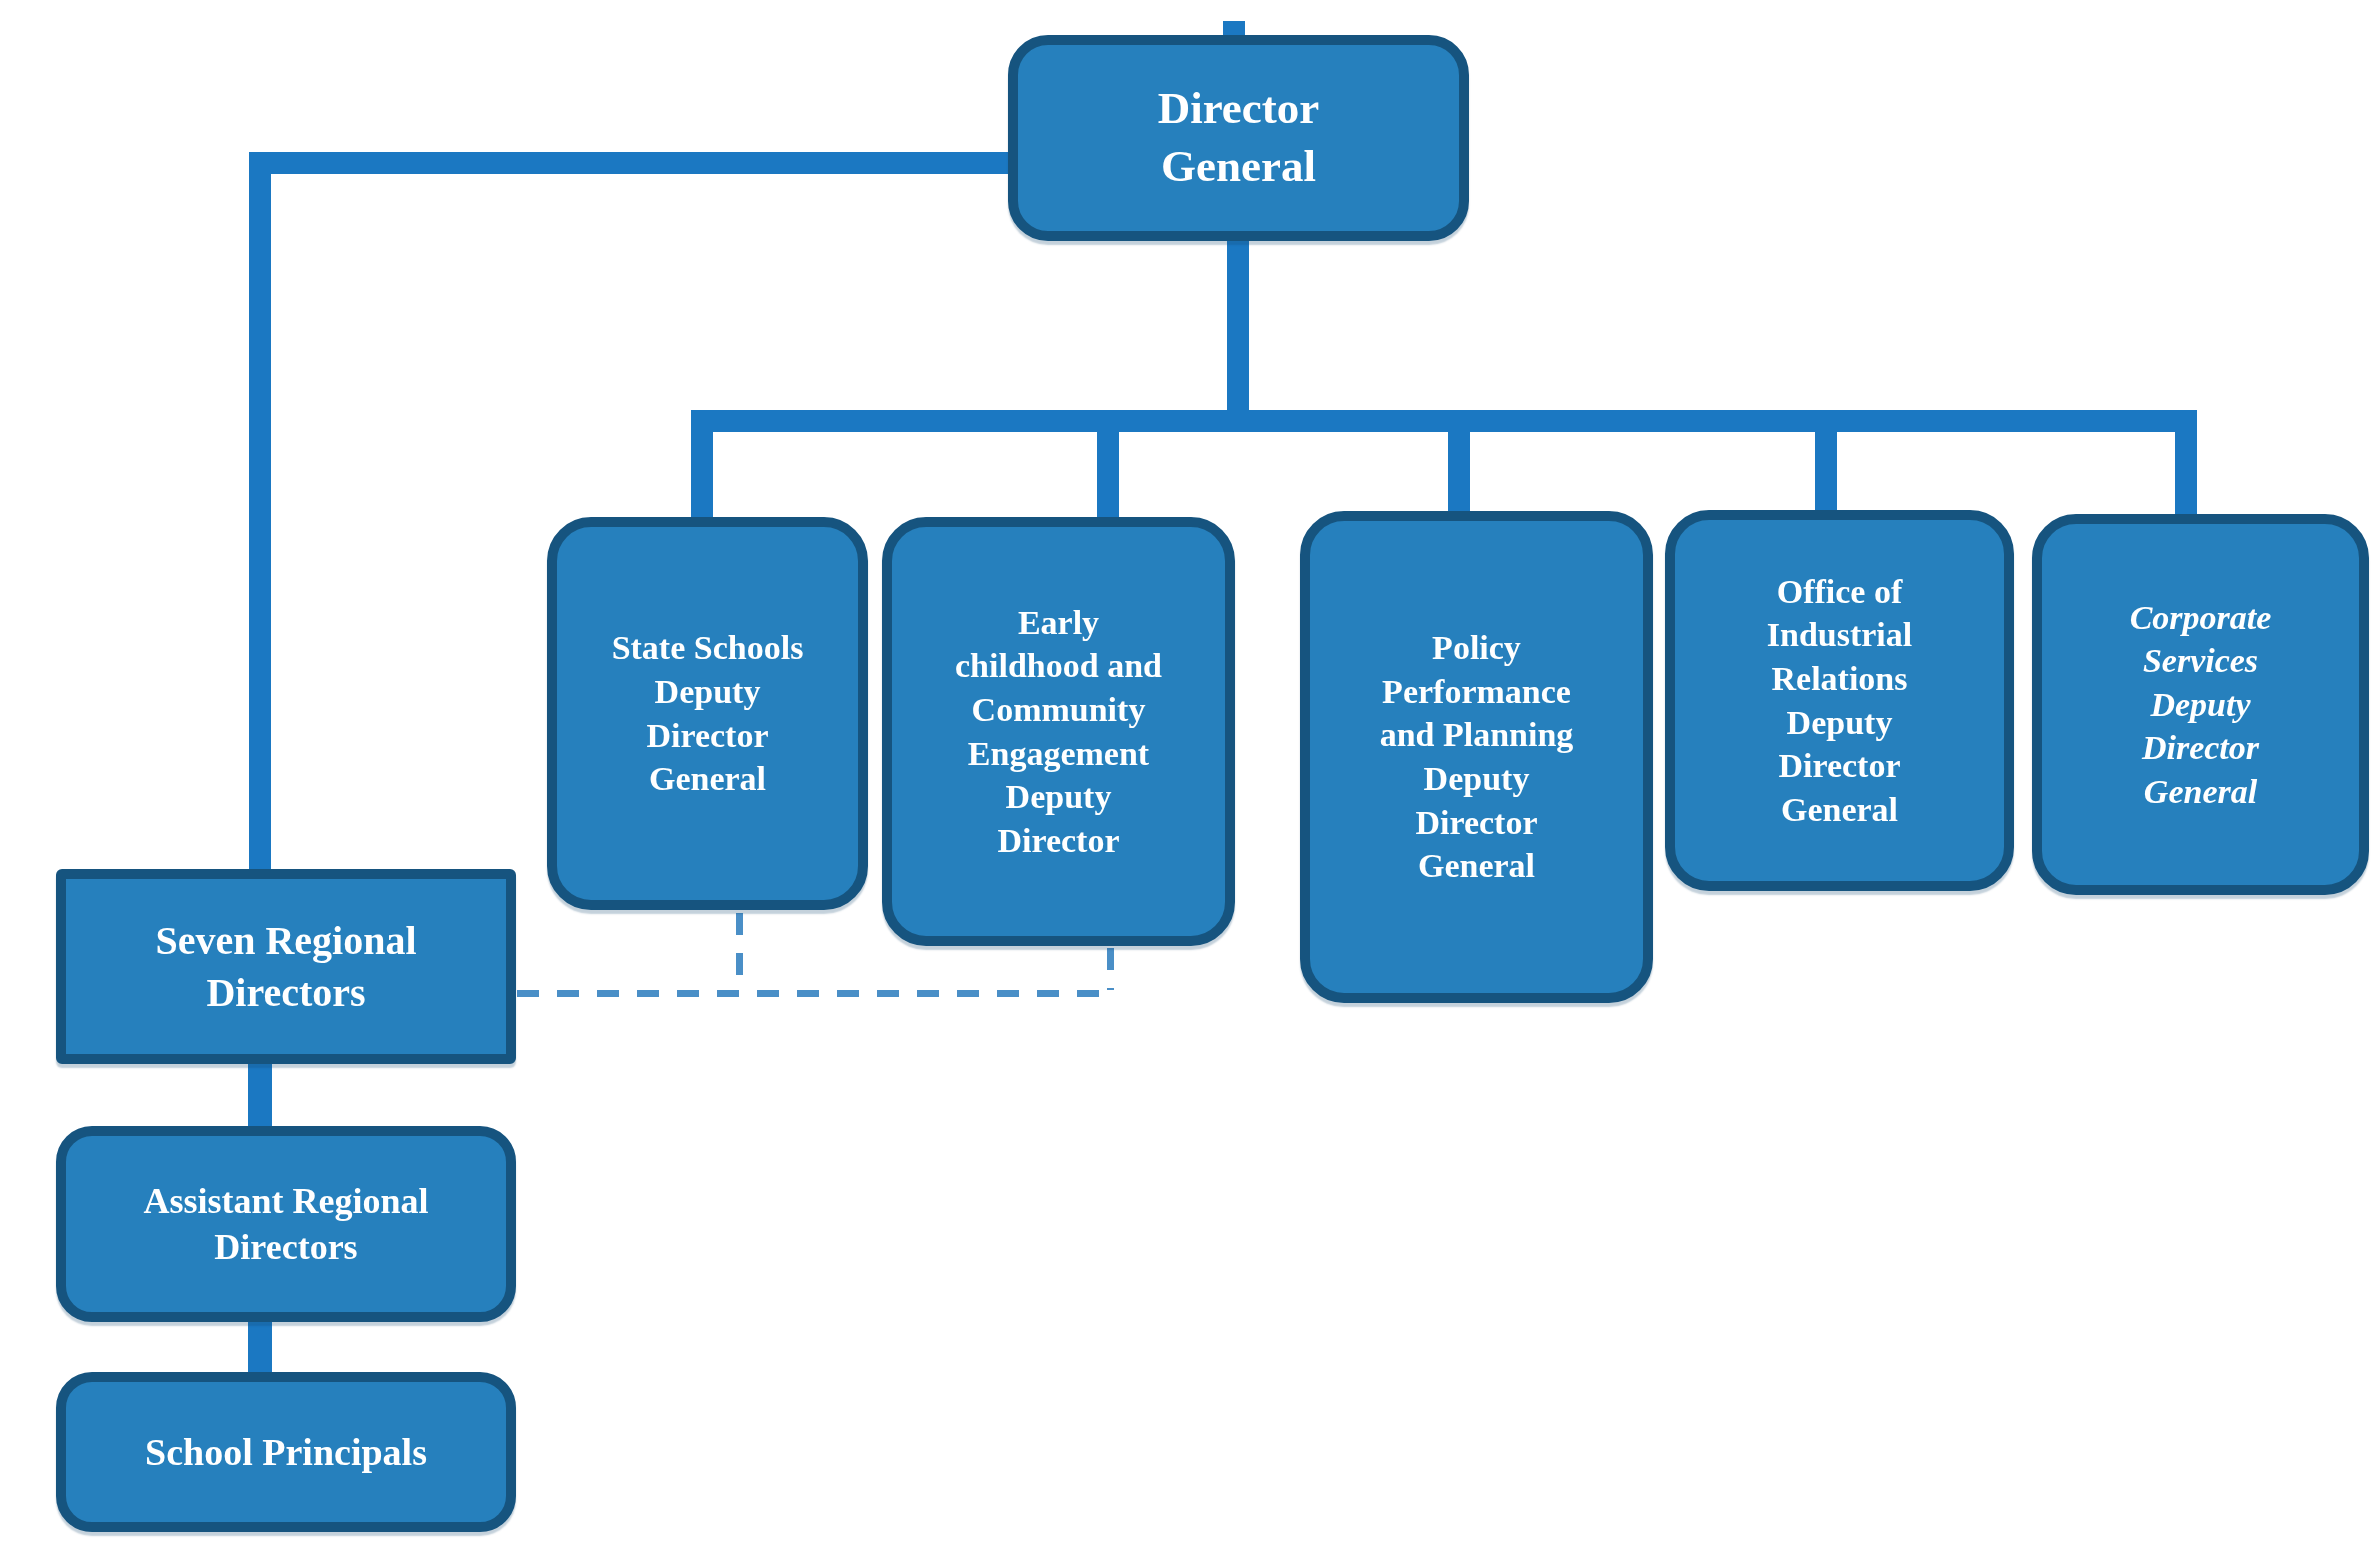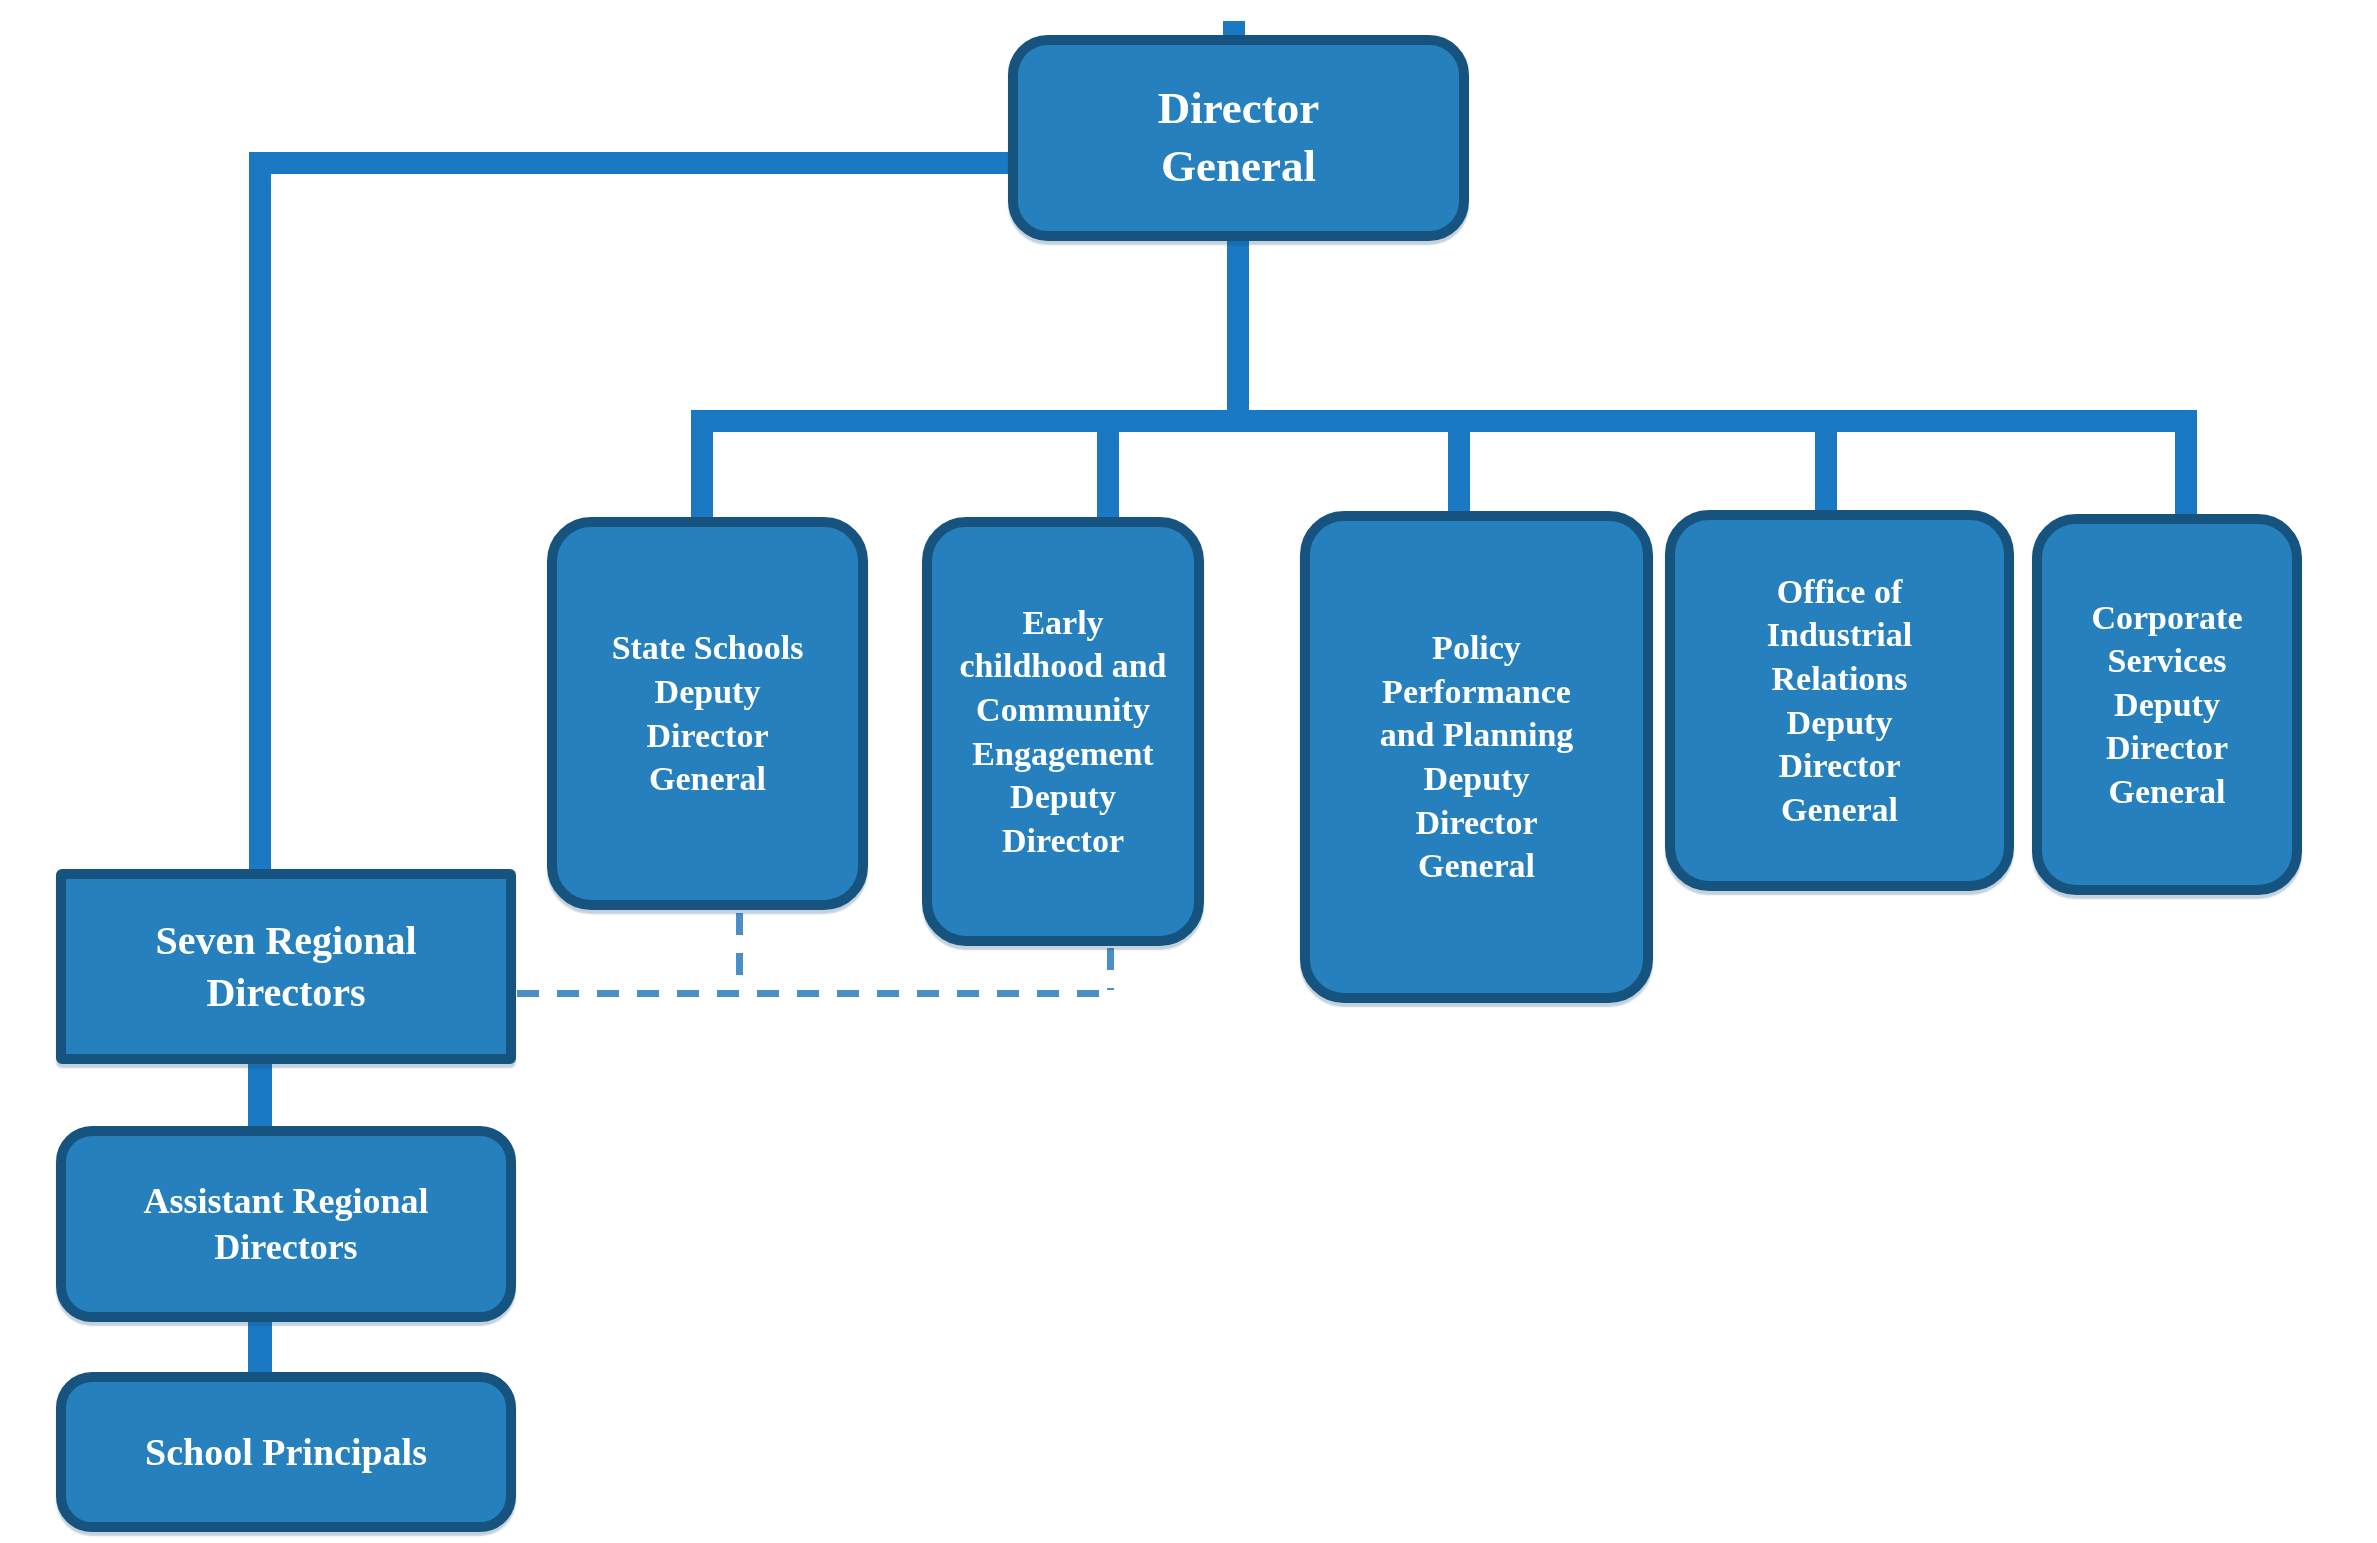--- a/index.html
+++ b/index.html
@@ -86,21 +86,21 @@
 General</span>
   </div>
 
   <div class="node child" style="left:547px; top:517px; width:321px; height:393px;">
     <span>State Schools
 Deputy
 Director
 General</span>
   </div>
 
-  <div class="node child" style="left:922px; top:517px; width:282px; height:429px;">
+  <div class="node child" style="left:882px; top:517px; width:353px; height:429px;">
     <span>Early
 childhood and
 Community
 Engagement
 Deputy
 Director</span>
   </div>
 
   <div class="node child" style="left:1300px; top:511px; width:353px; height:492px;">
     <span>Policy
@@ -113,21 +113,21 @@
 
   <div class="node child" style="left:1665px; top:510px; width:349px; height:381px;">
     <span>Office of
 Industrial
 Relations
 Deputy
 Director
 General</span>
   </div>
 
-  <div class="node child" style="left:2032px; top:514px; width:270px; height:381px;">
+  <div class="node child" style="left:2032px; top:514px; width:337px; height:381px;font-style:italic;">
     <span>Corporate
 Services
 Deputy
 Director
 General</span>
   </div>
 
   <div class="node left-1" style="left:56px; top:869px; width:460px; height:195px;">
     <span>Seven Regional
 Directors</span>

